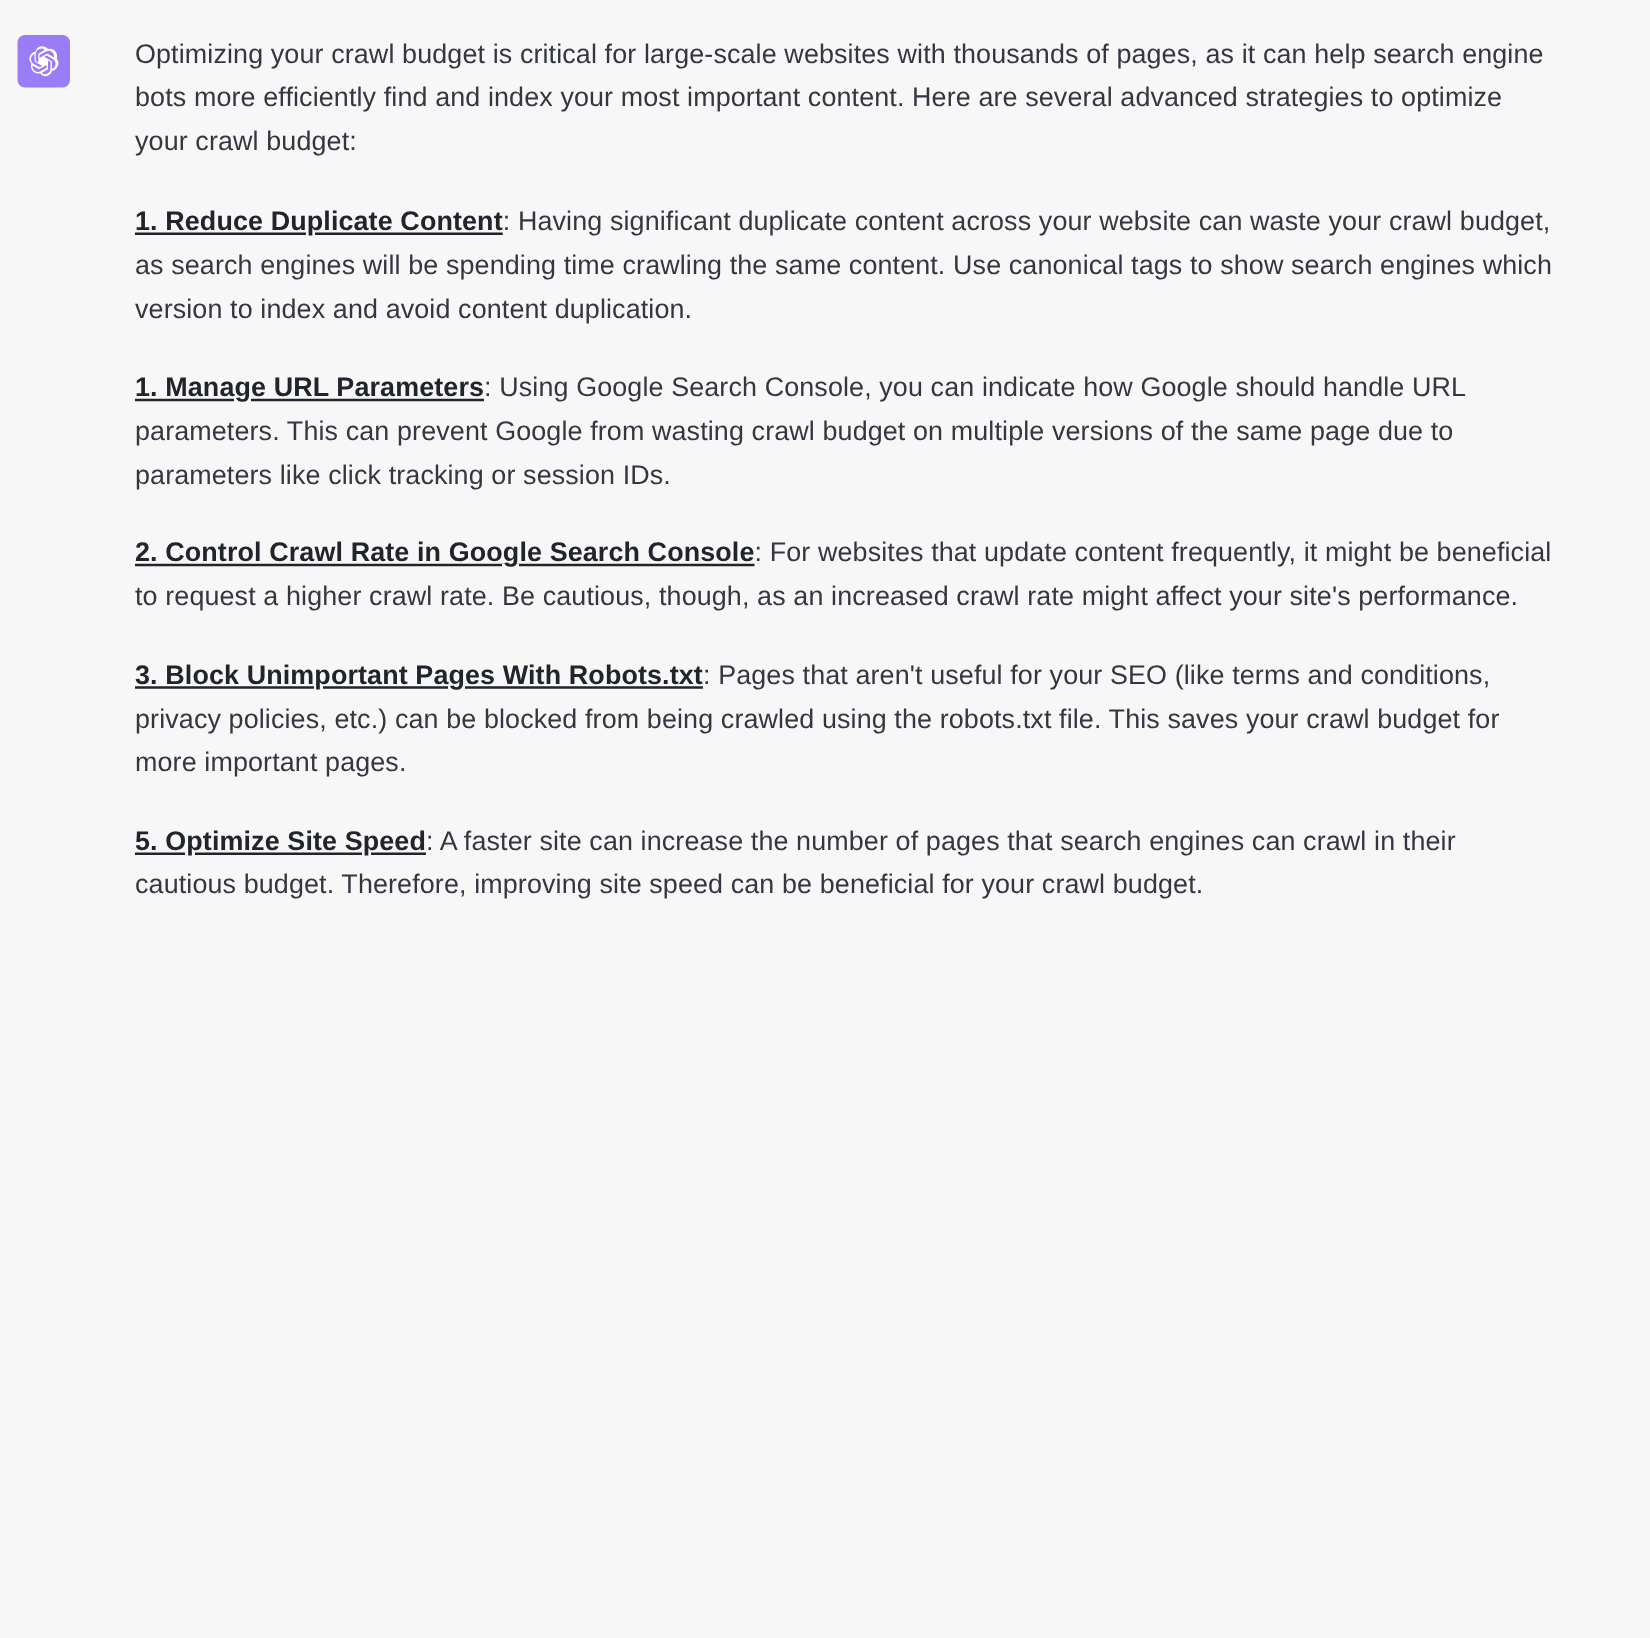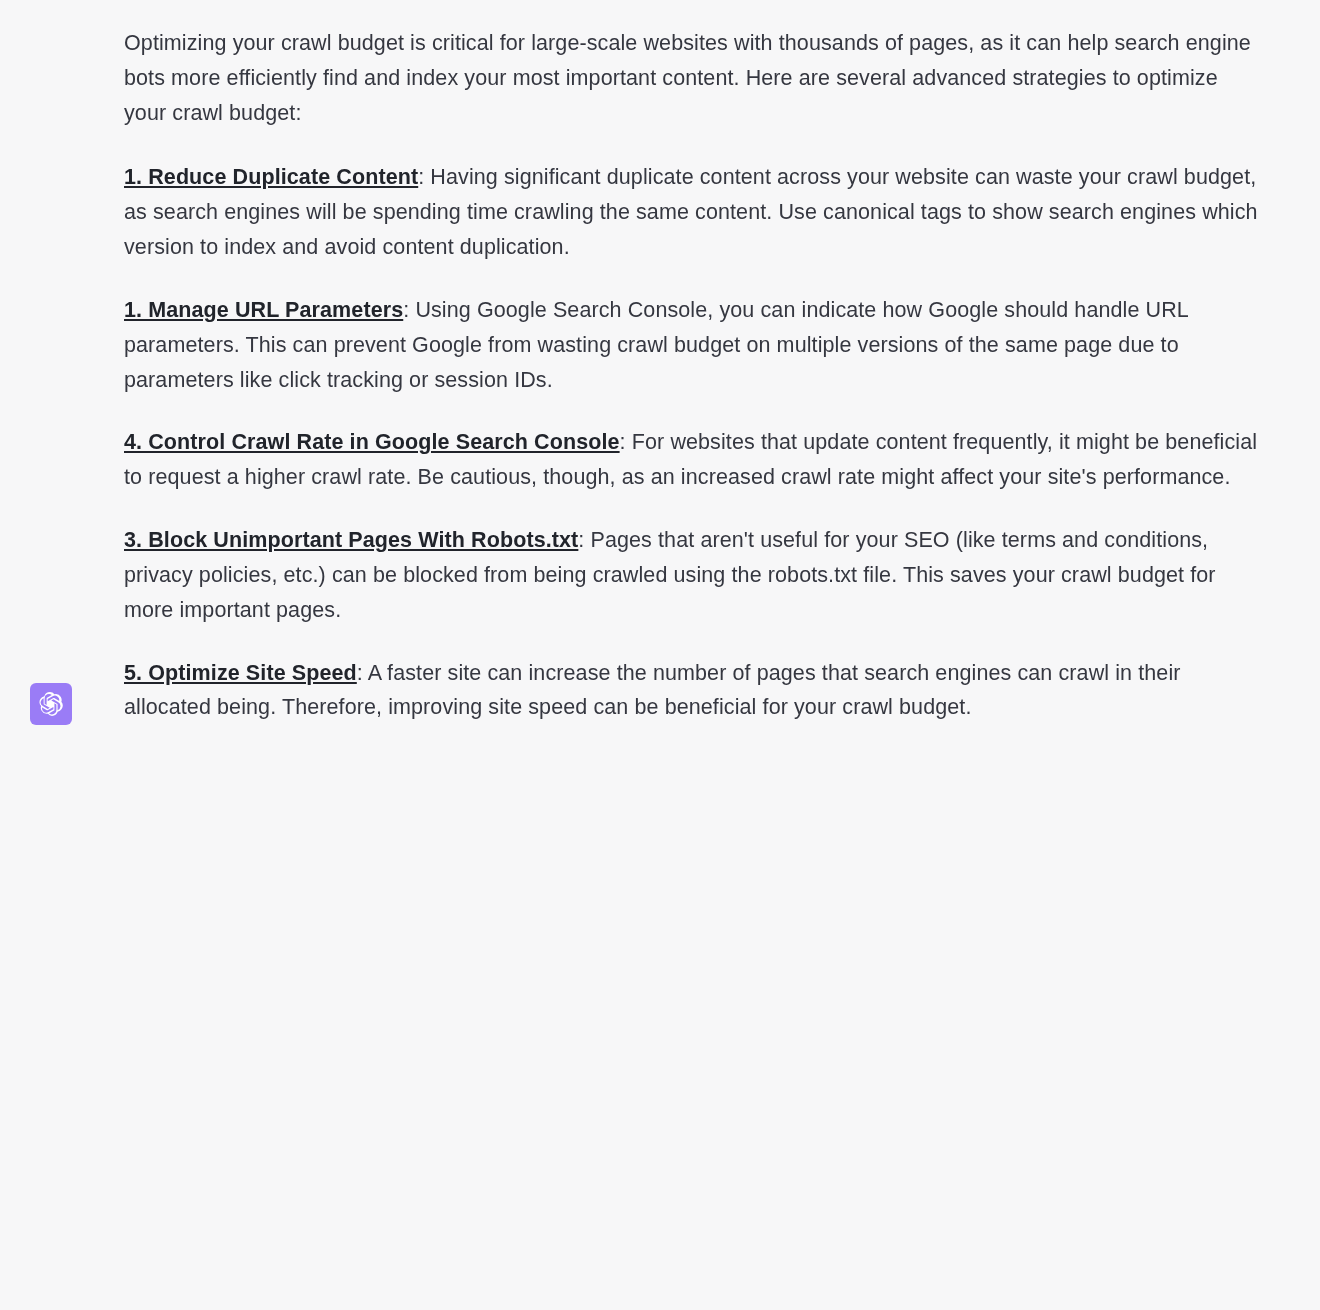--- a/index.html
+++ b/index.html
@@ -10,22 +10,22 @@
   }
   body {
     width: 1320px;
     min-height: 1310px;
     font-family: "Liberation Sans", sans-serif;
     color: #2d333a;
     -webkit-font-smoothing: antialiased;
   }
   .message-row {
     display: flex;
-    align-items: flex-end;
-    padding: 26px 22px 0 30px;
+    align-items: flex-start;
+    padding: 26px 22px 0 14px;
   }
   .avatar {
     flex: 0 0 auto;
     width: 42px;
     height: 42px;
     border-radius: 6px;
     background: #9a7cf6;
     display: flex;
     align-items: center;
     justify-content: center;
@@ -67,20 +67,20 @@
   </div>
 
   <div class="message-body">
     <p class="para intro">Optimizing your crawl budget is critical for large-scale websites with thousands of pages, as it can help search engine bots more efficiently find and index your most important content. Here are several advanced strategies to optimize your crawl budget:</p>
 
     <p class="para"><span class="lead">1. Reduce Duplicate Content</span><span>: Having significant duplicate content across your website can waste your crawl budget, as search engines will be spending time crawling the same content. Use canonical tags to show search engines which version to index and avoid content duplication.</span></p>
 
     <p class="para"><span class="lead">1. Manage URL Parameters</span><span>: Using Google Search Console, you can indicate how Google should handle URL parameters. This can prevent Google from wasting crawl budget on multiple versions of the same page due to parameters like click tracking or session IDs.</span></p>
 
 
-    <p class="para"><span class="lead">4. Control Crawl Rate in Google Search Console</span><span>: For websites that update content frequently, it might be beneficial to request a higher crawl rate. Be cautious, though, as an increased crawl rate might affect your site's performance.</span></p>
+    <p class="para"><span class="lead">2. Control Crawl Rate in Google Search Console</span><span>: For websites that update content frequently, it might be beneficial to request a higher crawl rate. Be cautious, though, as an increased crawl rate might affect your site's performance.</span></p>
 
     <p class="para"><span class="lead">3. Block Unimportant Pages With Robots.txt</span><span>: Pages that aren't useful for your SEO (like terms and conditions, privacy policies, etc.) can be blocked from being crawled using the robots.txt file. This saves your crawl budget for more important pages.</span></p>
 
-    <p class="para"><span class="lead">5. Optimize Site Speed</span><span>: A faster site can increase the number of pages that search engines can crawl in their allocated being. Therefore, improving site speed can be beneficial for your crawl budget.</span></p>
+    <p class="para"><span class="lead">5. Optimize Site Speed</span><span>: A faster site can increase the number of pages that search engines can crawl in their cautious budget. Therefore, improving site speed can be beneficial for your crawl budget.</span></p>
   </div>
 
 </div>
 
 </body></html>

